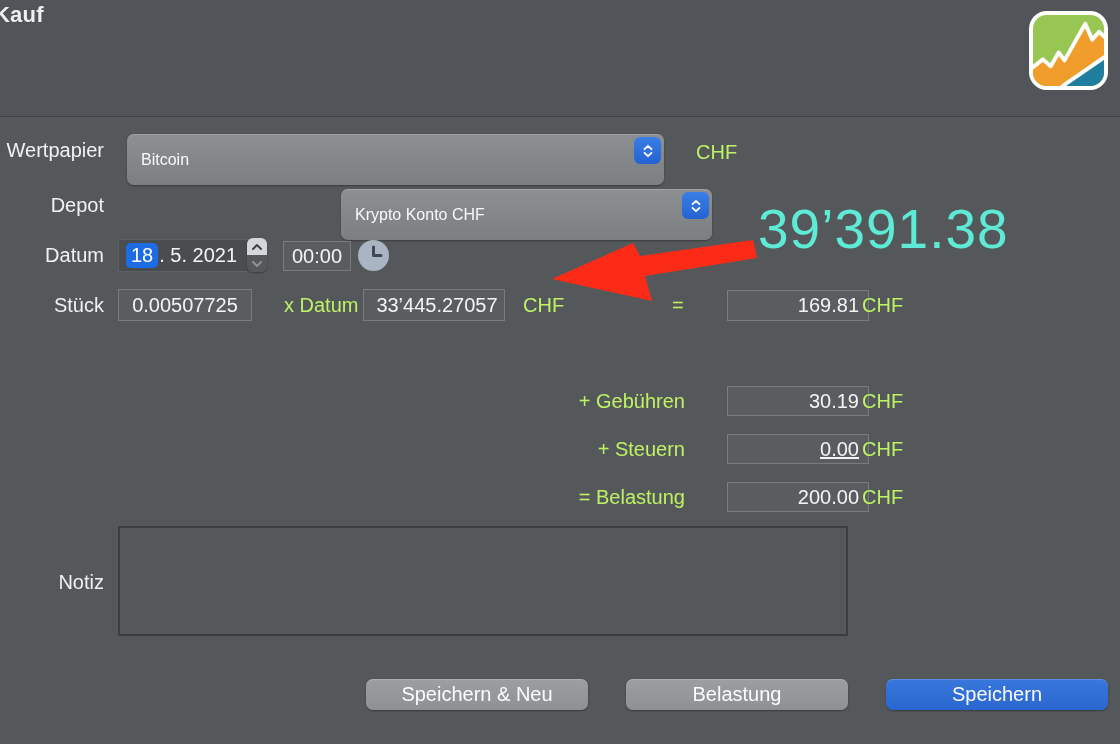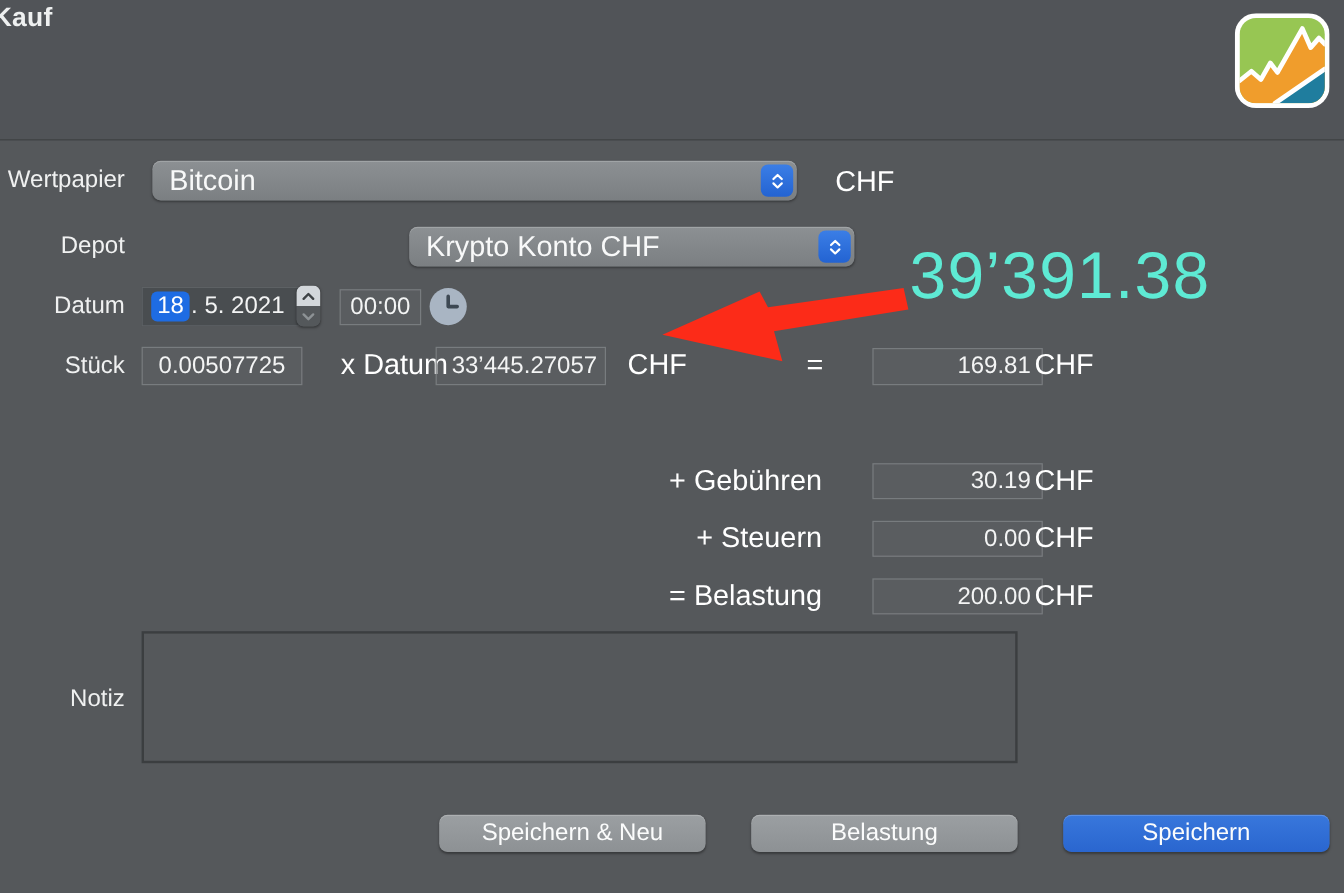--- a/index.html
+++ b/index.html
@@ -24,34 +24,34 @@
   .app-icon { position:absolute; right:12px; top:11px; width:79px; height:79px; }
 
   
   .row-label {
     position:absolute; left:-46px; width:150px; text-align:right;
     font-size:20px; line-height:24px; color:#f0f1f1; white-space:nowrap;
   }
 
   
   .popup {
-    position:absolute; height:33px; border-radius:7px;
+    position:absolute; height:51px; border-radius:7px;
     background:linear-gradient(#8c9093,#7b7f82);
     box-shadow:0 1px 2px rgba(0,0,0,0.35), inset 0 1px 0 rgba(255,255,255,0.18);
     display:flex; align-items:center;
-    font-size:24px; color:#f8f9f9; padding-left:14px; cursor:default;
+    font-size:16px; color:#f8f9f9; padding-left:14px; cursor:default;
   }
   .popup .chev-btn {
     position:absolute; right:3px; top:3px; width:27px; height:27px;
     border-radius:6px;
     background:linear-gradient(#3b7ee6,#2363d2);
     display:flex; align-items:center; justify-content:center;
   }
 
-  .inline-label { position:absolute; font-size:24px; line-height:24px; color:#ffffff; white-space:nowrap; }
+  .inline-label { position:absolute; font-size:20px; line-height:24px; color:#bef264; white-space:nowrap; }
 
   
   .field {
     position:absolute; height:32px;
     background:rgba(255,255,255,0.03);
     border:1px solid #787c7f;
     color:#f3f4f4; font-size:20px;
     font-family:"Liberation Sans","DejaVu Sans",sans-serif;
     outline:none;
   }
@@ -196,21 +196,21 @@
   <div class="inline-label" style="left:523px; top:293px;">CHF</div>
   <div class="inline-label" style="left:672px; top:293px;">=</div>
   <input class="field right" style="left: 703px; top: 290px; width: 142px; height: 31px;" value="169.81">
   <div class="inline-label" style="left:862px; top:293px;">CHF</div>
 
   <div class="inline-label" style="left:525px; top:389px; width:160px; text-align:right;">+ Gebühren</div>
   <input class="field right" style="left: 703px; top: 386px; width: 142px; height: 30px;" value="30.19">
   <div class="inline-label" style="left:862px; top:389px;">CHF</div>
 
   <div class="inline-label" style="left:525px; top:437px; width:160px; text-align:right;">+ Steuern</div>
-  <input class="field right" style="left: 703px; top: 434px; width: 142px; height: 30px;" value="0.00">
+  <input class="field right" style="left: 703px; top: 434px; width: 142px; height: 30px; text-decoration: underline;" value="0.00">
   <div class="inline-label" style="left:862px; top:437px;">CHF</div>
 
   <div class="inline-label" style="left:525px; top:485px; width:160px; text-align:right;">= Belastung</div>
   <input class="field right" style="left: 703px; top: 482px; width: 142px; height: 30px;" value="200.00">
   <div class="inline-label" style="left:862px; top:485px;">CHF</div>
 
   <div class="row-label" style="top:570px;">Notiz</div>
   <textarea class="notiz-area" style=""></textarea>
 
   <div class="btn gray" style="left:366px;">Speichern &amp; Neu</div>

